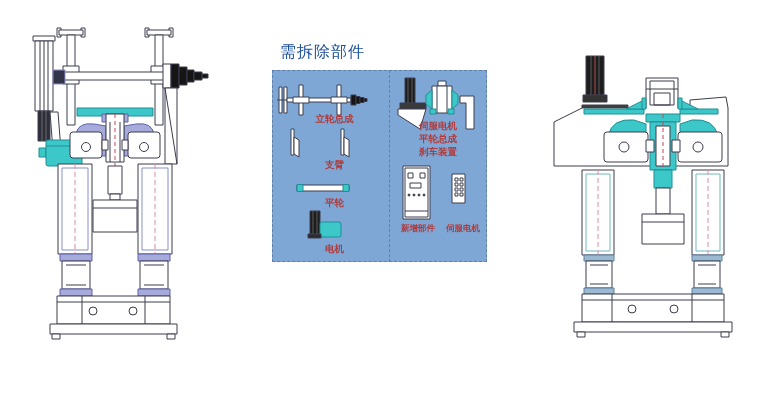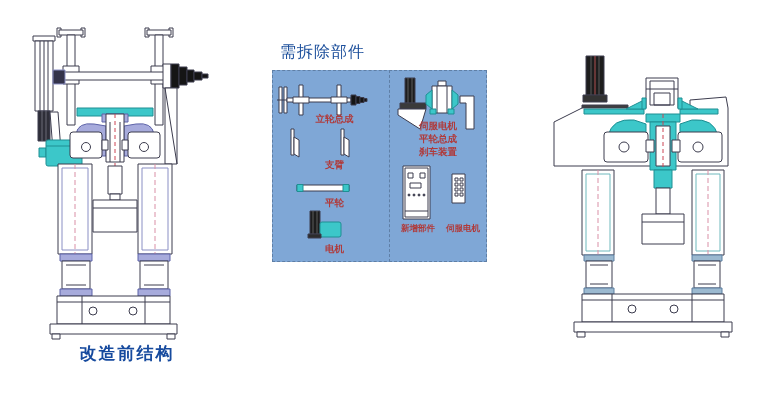--- a/index.html
+++ b/index.html
@@ -134,21 +134,20 @@
         <line x1="60" y1="282" x2="60" y2="310"></line>
           <line x1="123" y1="282" x2="123" y2="310"></line>
         <circle cx="71" cy="297" r="4"></circle>
           <circle cx="111" cy="297" r="4"></circle>
         <rect x="28" y="310" width="127" height="10"></rect>
         <rect x="30" y="320" width="8" height="5"></rect>
           <rect x="145" y="320" width="8" height="5"></rect>
       </g>
     </g>
   </svg>
-  <div class="caption" style="left:22px;top:342px;width:210px;">改造前结构</div>
 
   <div class="panel-title" style="left:272px;top:42px;width:101px;">需拆除部件</div>
 
   <div class="panel panel-remove">
     <svg width="101" height="192" viewBox="0 0 101 192">
       <g stroke="#3c3c4e" stroke-width="1" fill="#ffffff">
 
         <g>
           <rect x="6" y="16" width="3" height="26"></rect>
             <rect x="11" y="16" width="3" height="26"></rect>

